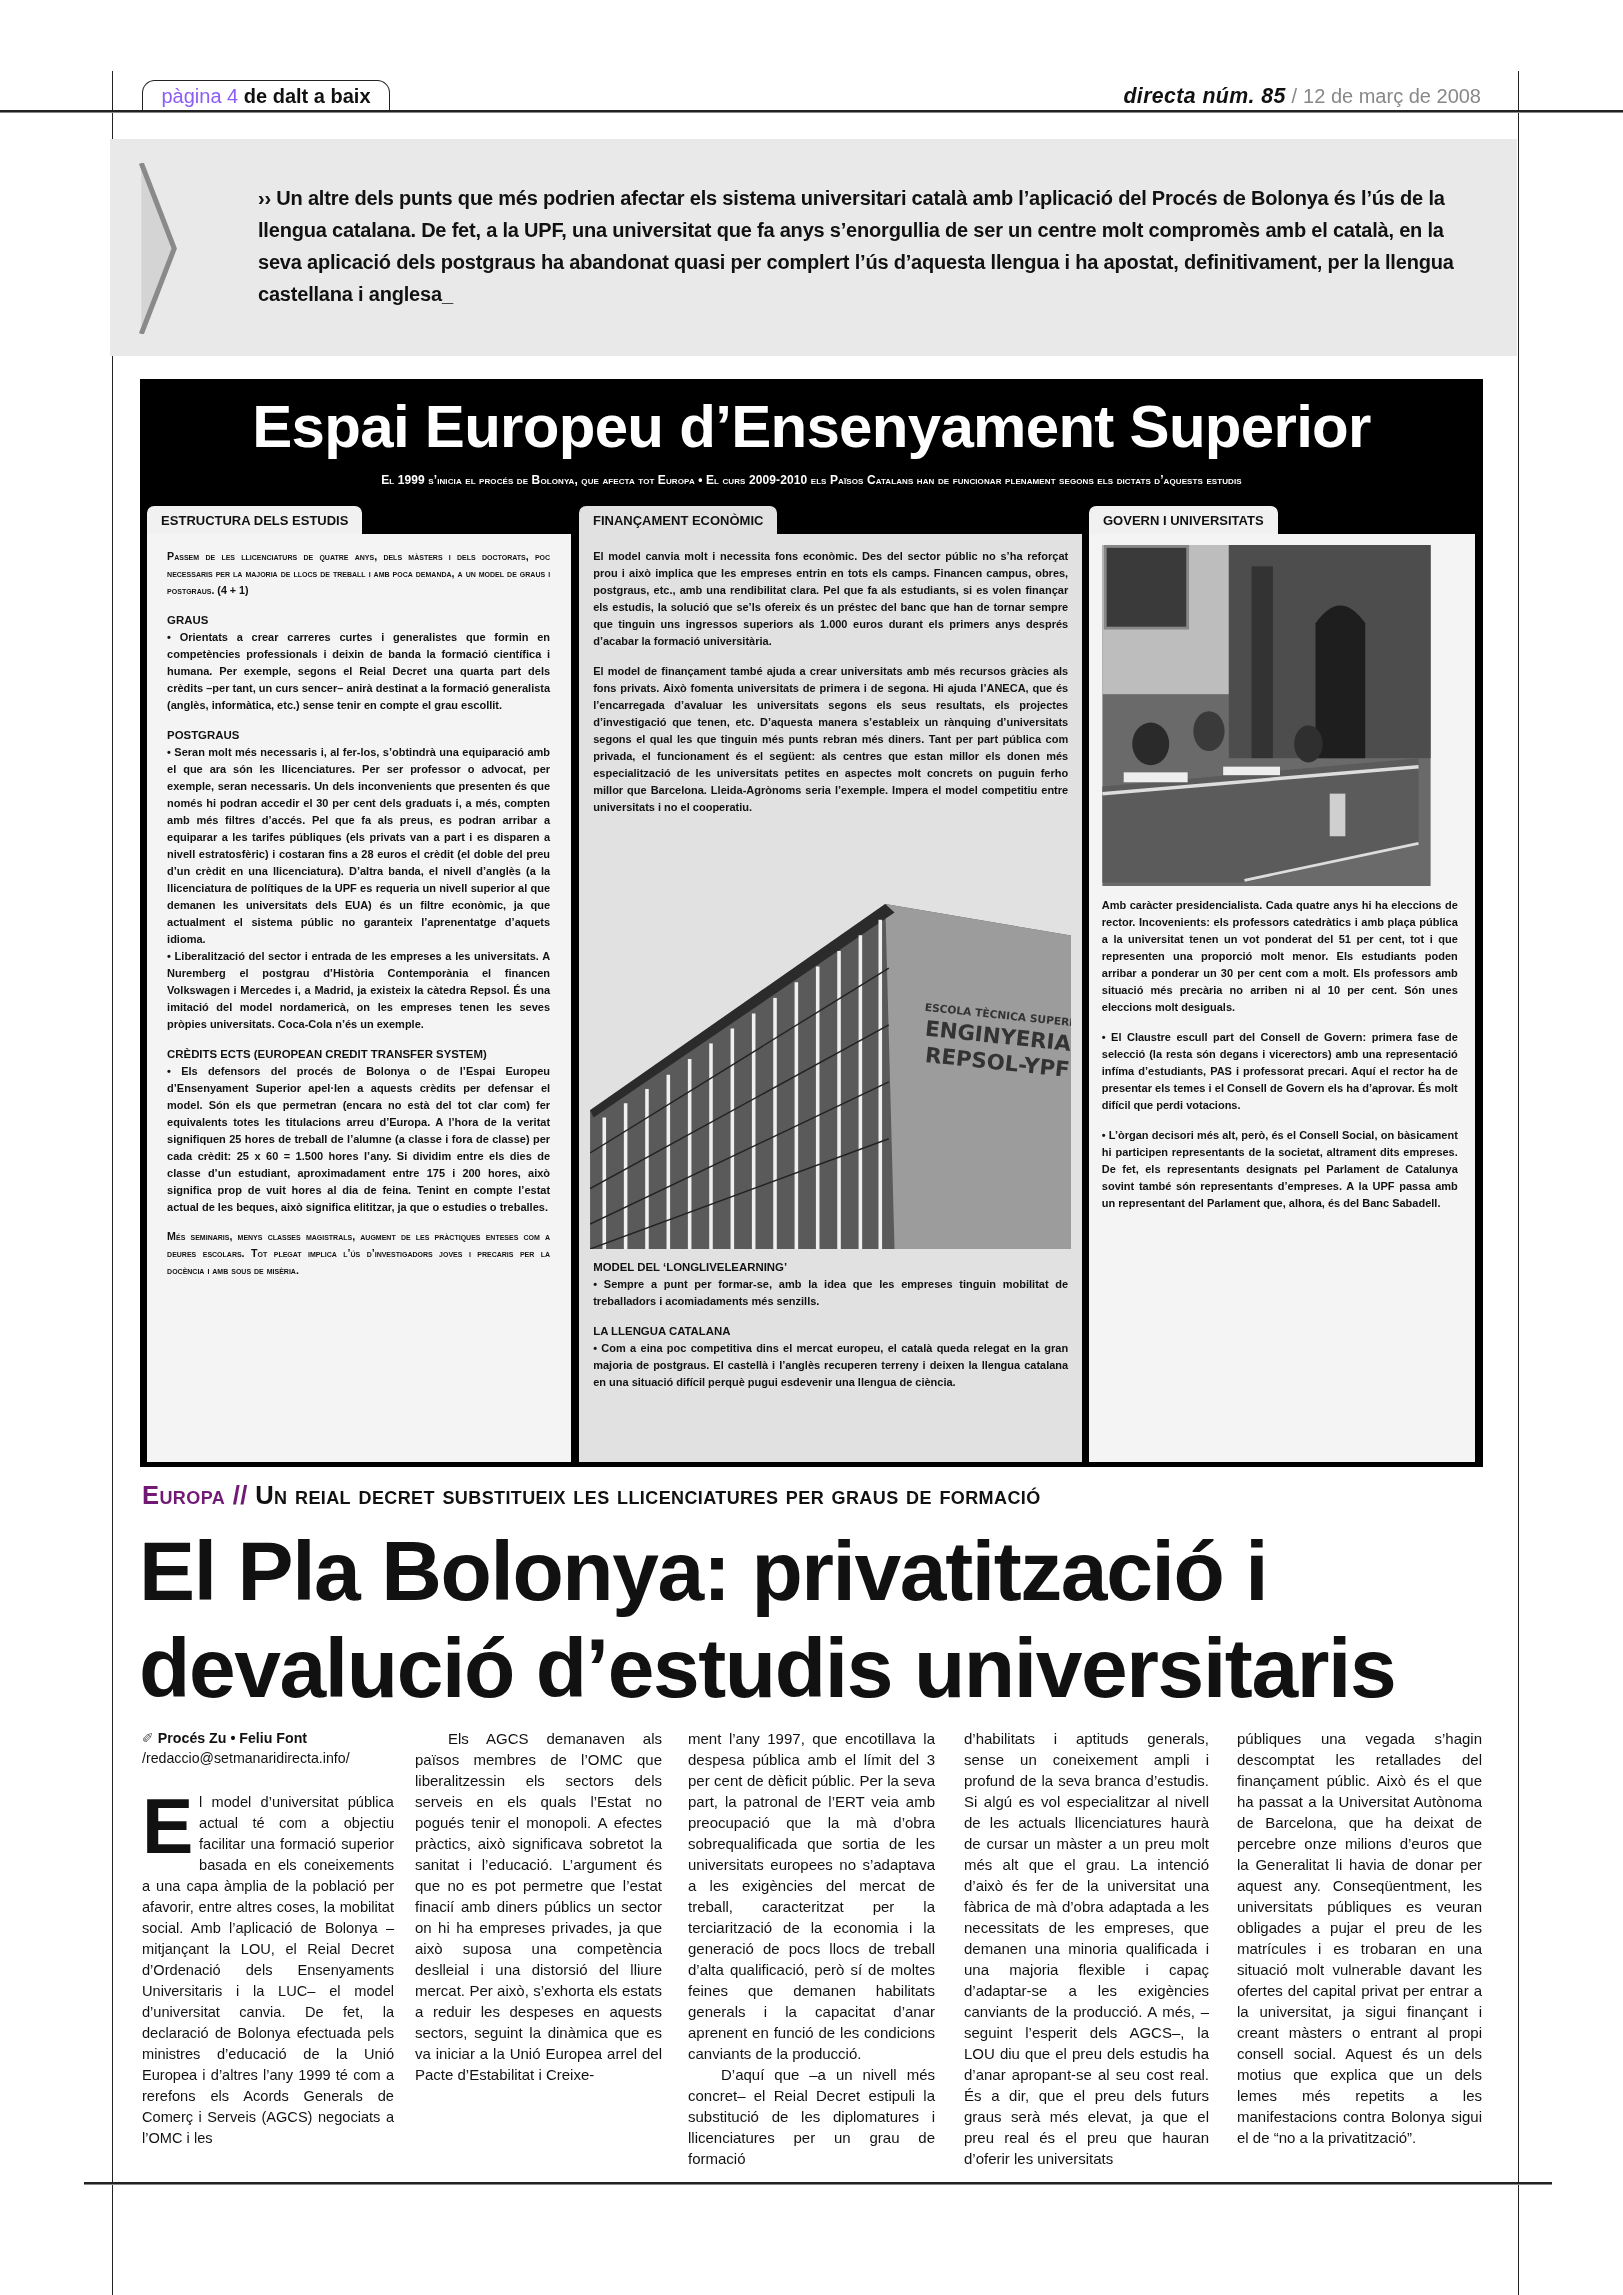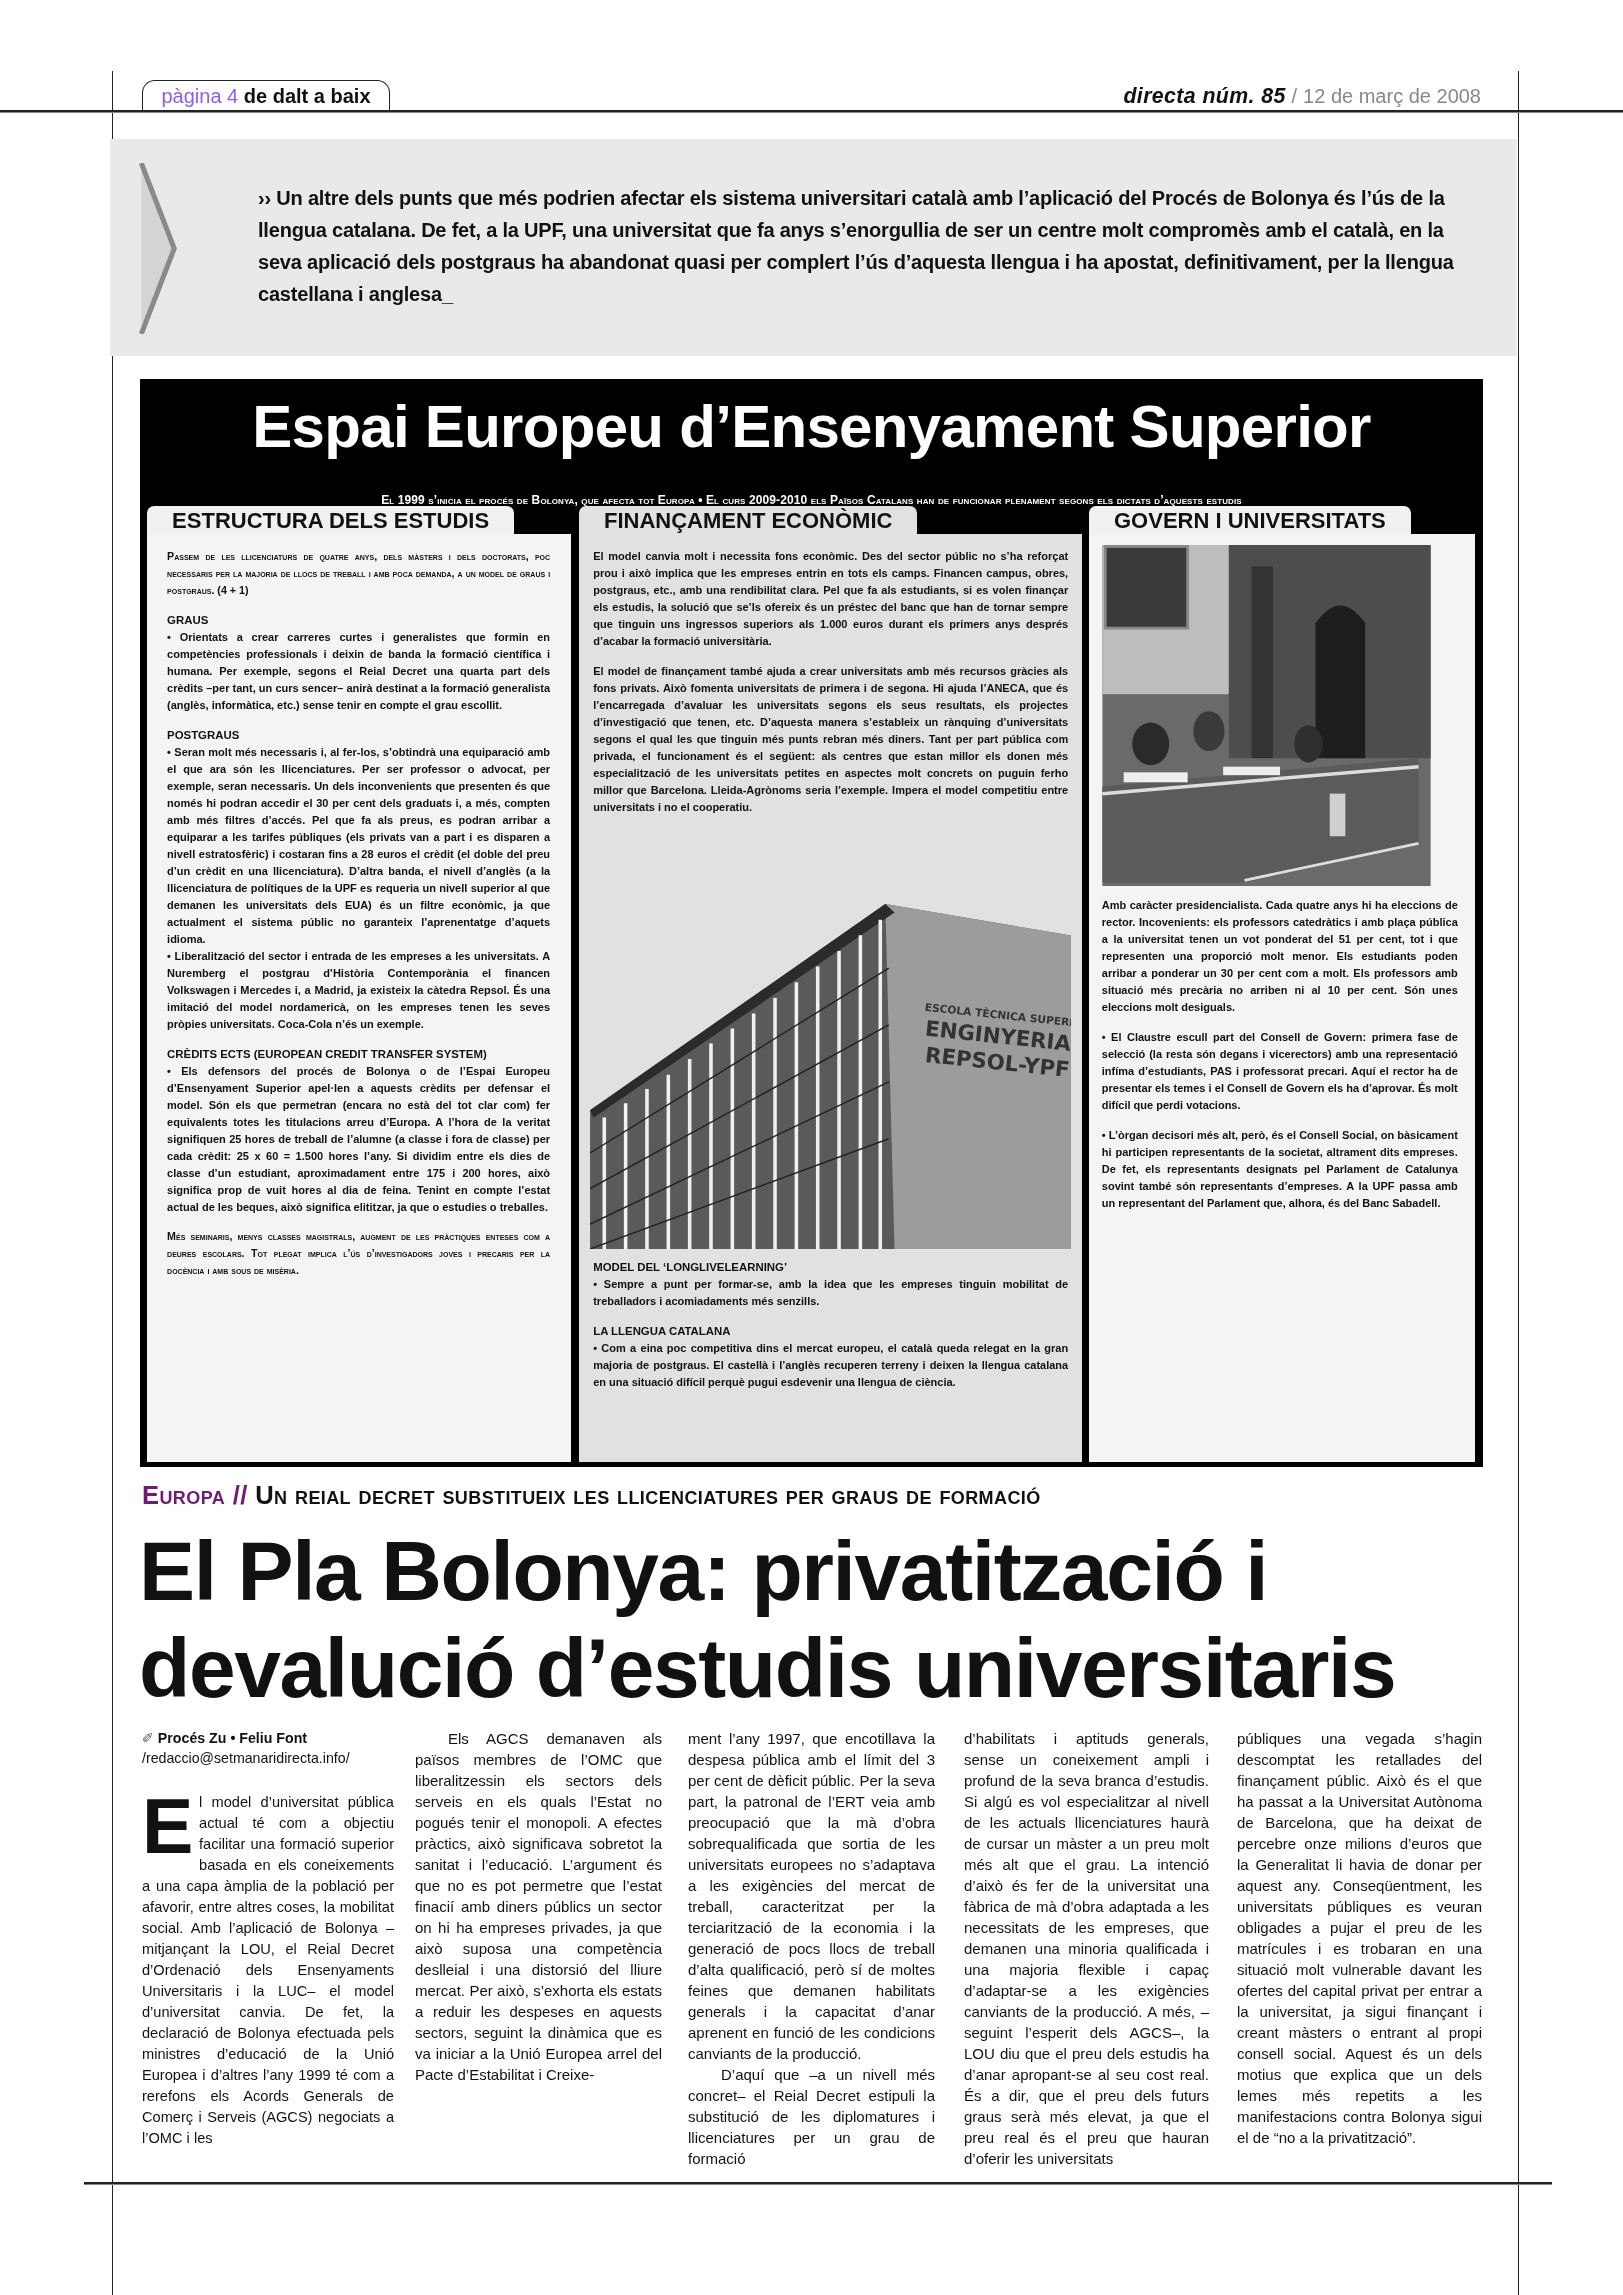--- a/index.html
+++ b/index.html
@@ -18,22 +18,22 @@
   .masthead .date { color: #888; font-weight: normal; font-size: 20px; }
 
   
   .pull { position: absolute; left: 110px; top: 139px; width: 1407px; height: 217px; background: #e9e9e9; }
   .pull .arrow { position: absolute; left: 27px; top: 24px; width: 43px; height: 171px; }
   .pull .text { position: absolute; left: 148px; top: 43px; width: 1223px; font-size: 20px; line-height: 32px; font-weight: bold; letter-spacing: -0.2px; }
 
   
   .box { position: absolute; left: 140px; top: 379px; width: 1343px; height: 1088px; background: #000; }
   .box-title { position: absolute; left: 0; top: 12.8px; width: 100%; text-align: center; color: #fff; font-size: 60px; font-weight: bold; letter-spacing: -0.7px; }
-  .box-sub { position: absolute; left: 0; top: 94px; width: 100%; text-align: center; color: #fff; font-size: 12px; font-weight: bold; font-variant: small-caps; letter-spacing: 0.1px; white-space: nowrap; margin-top: 20px; }
-  .col-tab { position: absolute; top: 127px; height: 28.4px; padding: 0 25px; background: #f1f1f1; border-radius: 7.1px 7.1px 0 0; font-size: 22px; font-weight: bold; line-height: 30px; white-space: nowrap; }
+  .box-sub { position: absolute; left: 0; top: 94px; width: 100%; text-align: center; color: #fff; font-size: 12px; font-weight: bold; font-variant: small-caps; letter-spacing: 0.1px; white-space: nowrap; }
+  .col-tab { position: absolute; top: 127px; height: 28.4px; padding: 0 14px; background: #f1f1f1; border-radius: 7.1px 7.1px 0 0; font-size: 13px; font-weight: bold; line-height: 30px; white-space: nowrap; }
   .panel { position: absolute; background: #f4f4f4; }
   .panel.mid { background: #e1e1e1; }
   .ptext { position: absolute; font-size: 11px; line-height: 17px; font-weight: bold; text-align: justify; }
   .ptext p { margin-bottom: 12.8px; }
   .ptext .sc { font-variant: small-caps; font-size: 10.7px; }
   .ptext .h { display: block; font-size: 11.4px; }
 
   .photo { position: absolute; overflow: hidden; }
 
   

